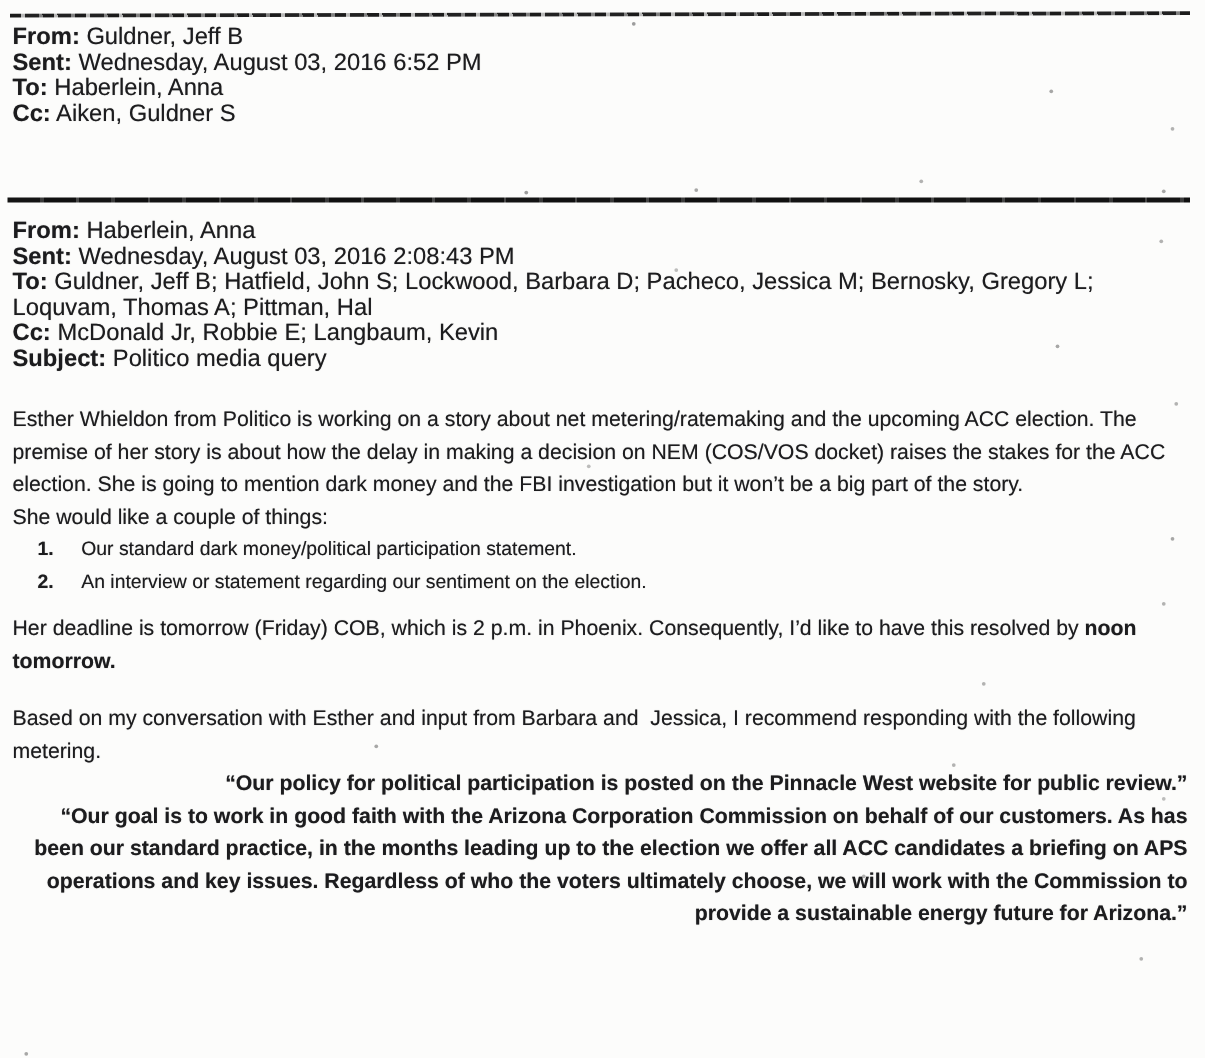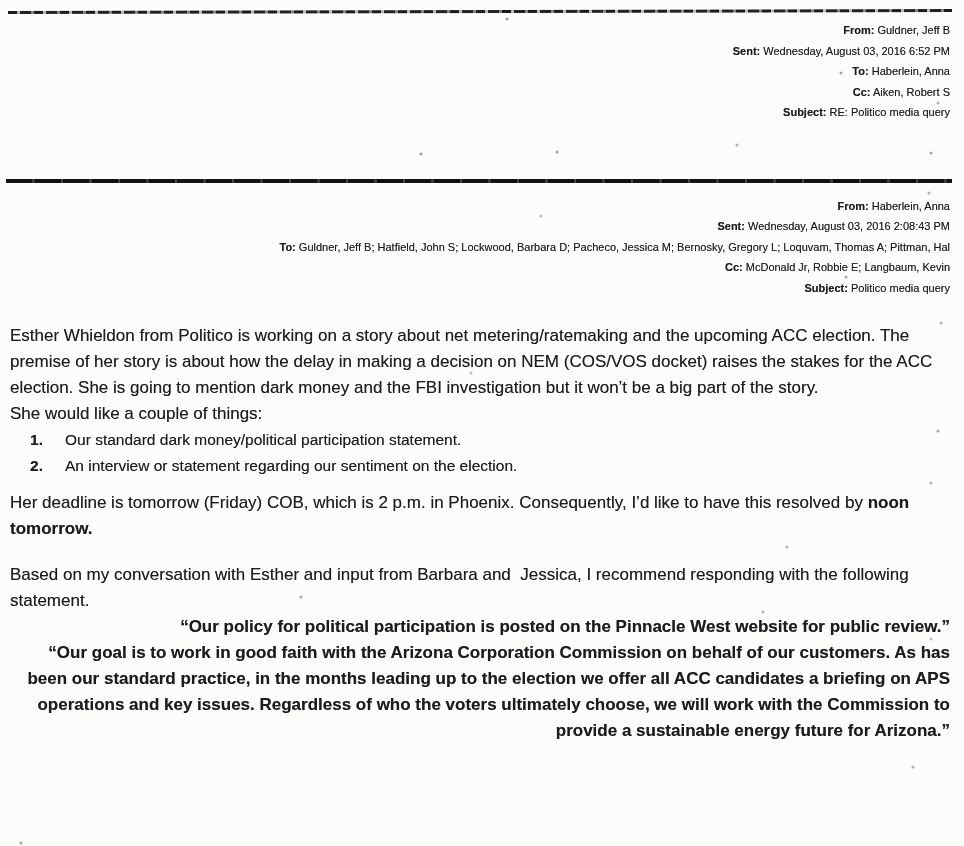--- a/index.html
+++ b/index.html
@@ -27,24 +27,23 @@
   .sep2 {
     height: 4px;
     margin: 0 12px 0 6px;
     background: repeating-linear-gradient(90deg,
       #141414 0px 26px, #3a3a3a 26px 29px,
       #101010 29px 55px, #474747 55px 57px);
   }
   
   .hdr { margin: 0 14px 0 10px; }
   .hline {
-    font-size: 11px;
+    font-size: 19px;
     line-height: 20.5px;
     white-space: pre-wrap;
-    text-align: right;
   }
   .hlabel { font-weight: bold; }
   
   .body1 {
     font-family: "Liberation Serif", serif;
     font-size: 16.5px;
     line-height: 22px;
     margin: 33px 14px 0 10px;
     white-space: pre-wrap;
   }
@@ -103,22 +102,21 @@
 <div class="page">
 
   <div class="speck"></div>
 
   <div class="sep sep1"></div>
 
   <div class="hdr">
     <div class="hline"><span class="hlabel">From:</span><span> Guldner, Jeff B</span></div>
     <div class="hline"><span class="hlabel">Sent:</span><span> Wednesday, August 03, 2016 6:52 PM</span></div>
     <div class="hline"><span class="hlabel">To:</span><span> Haberlein, Anna</span></div>
-    <div class="hline"><span class="hlabel">Cc:</span><span> Aiken, Robert S</span></div>
-    <div class="hline"><span class="hlabel">Subject:</span><span> RE: Politico media query</span></div>
+    <div class="hline"><span class="hlabel">Cc:</span><span> Aiken, Guldner S</span></div>
   </div>
 
 
   <div class="gap-to-sep2"></div>
   <div class="sep sep2"></div>
   <div class="hdr2-top"></div>
 
   <div class="hdr">
     <div class="hline"><span class="hlabel">From:</span><span> Haberlein, Anna</span></div>
     <div class="hline"><span class="hlabel">Sent:</span><span> Wednesday, August 03, 2016 2:08:43 PM</span></div>
@@ -137,19 +135,19 @@
         <span class="ntext">Our standard dark money/political participation statement.</span>
       </div>
     <div class="nrow">
         <span class="nnum">2.</span>
         <span class="ntext">An interview or statement regarding our sentiment on the election.</span>
       </div>
   </div>
 
   <p class="para mt-deadline"><span>Her deadline is tomorrow (Friday) COB, which is 2 p.m. in Phoenix. Consequently, I’d like to have this resolved by</span> <span class="b">noon tomorrow.</span></p>
 
-  <p class="para mt-para3">Based on my conversation with Esther and input from Barbara and  Jessica, I recommend responding with the following statement.</p>
+  <p class="para mt-para3">Based on my conversation with Esther and input from Barbara and  Jessica, I recommend responding with the following metering.</p>
 
   <p class="para b">“Our policy for political participation is posted on the Pinnacle West website for public review.”</p>
 
   <p class="para b">“Our goal is to work in good faith with the Arizona Corporation Commission on behalf of our customers. As has been our standard practice, in the months leading up to the election we offer all ACC candidates a briefing on APS operations and key issues. Regardless of who the voters ultimately choose, we will work with the Commission to provide a sustainable energy future for Arizona.”</p>
 
 </div>
 
 </body></html>

